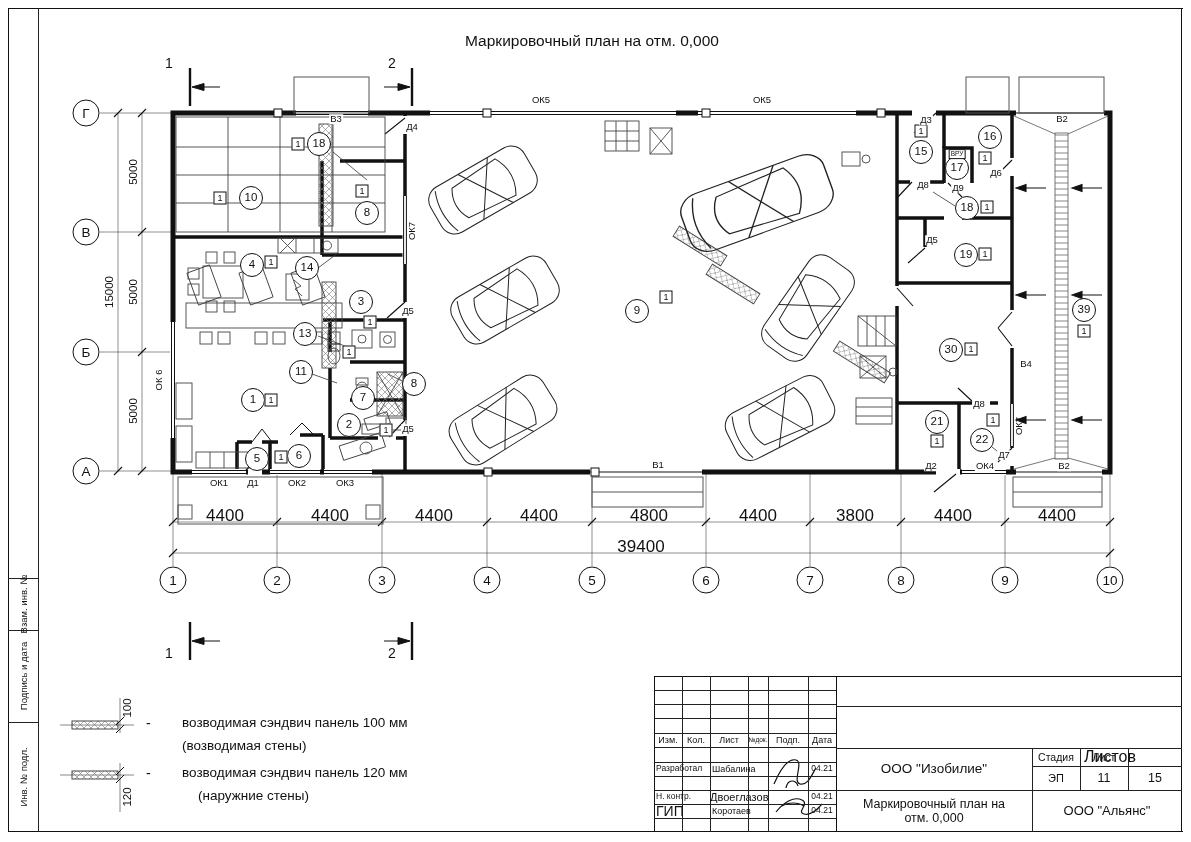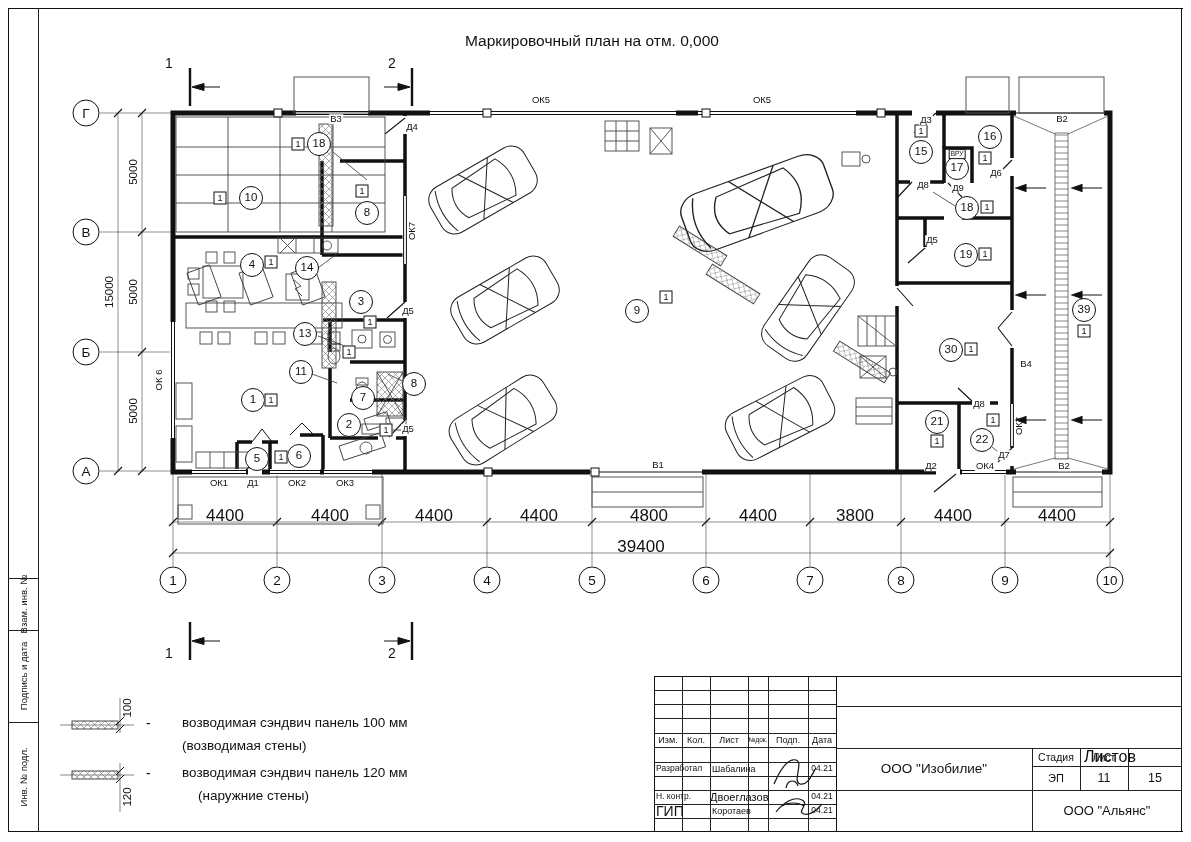--- a/index.html
+++ b/index.html
@@ -445,20 +445,24 @@
 <div class="hl thin" style="left:654px;top:818px;width:182px"></div>
 <div class="hl thin" style="left:836px;top:706px;width:346px"></div>
 <div class="hl thin" style="left:836px;top:748px;width:346px"></div>
 <div class="hl thin" style="left:836px;top:790px;width:346px"></div>
 <div class="hl thin" style="left:1032px;top:766px;width:150px"></div>
 <div class="vl thin" style="left:1032px;top:748px;height:84px"></div>
 <div class="vl thin" style="left:1080px;top:748px;height:42px"></div>
 <div class="vl thin" style="left:1128px;top:748px;height:42px"></div>
 
 <div class="tc" style="left:836px;top:748px;width:196px;height:42px;font-size:13.5px">ООО "Изобилие"</div>
+<div class="tc" style="left:836px;top:790px;width:196px;height:42px;font-size:12.5px;flex-direction:column">
+  <div>Маркировочный план на</div>
+  <div>отм. 0,000</div>
+</div>
 <div class="tc" style="left:1032px;top:790px;width:150px;height:42px;font-size:13px">ООО "Альянс"</div>
 <div class="tc" style="left:1032px;top:748px;width:48px;height:18px;font-size:10.5px">Стадия</div>
 <div class="tc" style="left:1080px;top:748px;width:48px;height:18px;font-size:10.5px">Лист</div>
 <div class="tc" style="left:1081px;top:748px;width:58px;height:18px;font-size:16px">Листов</div>
 <div class="tc" style="left:1032px;top:766px;width:48px;height:24px;font-size:11px">ЭП</div>
 <div class="tc" style="left:1080px;top:766px;width:48px;height:24px;font-size:12.5px">11</div>
 <div class="tc" style="left:1128px;top:766px;width:54px;height:24px;font-size:12.5px">15</div>
 
 <div class="tc" style="left:654px;top:733px;width:28px;height:14px;font-size:9px">Изм.</div>
 <div class="tc" style="left:682px;top:733px;width:28px;height:14px;font-size:9px">Кол.</div>

